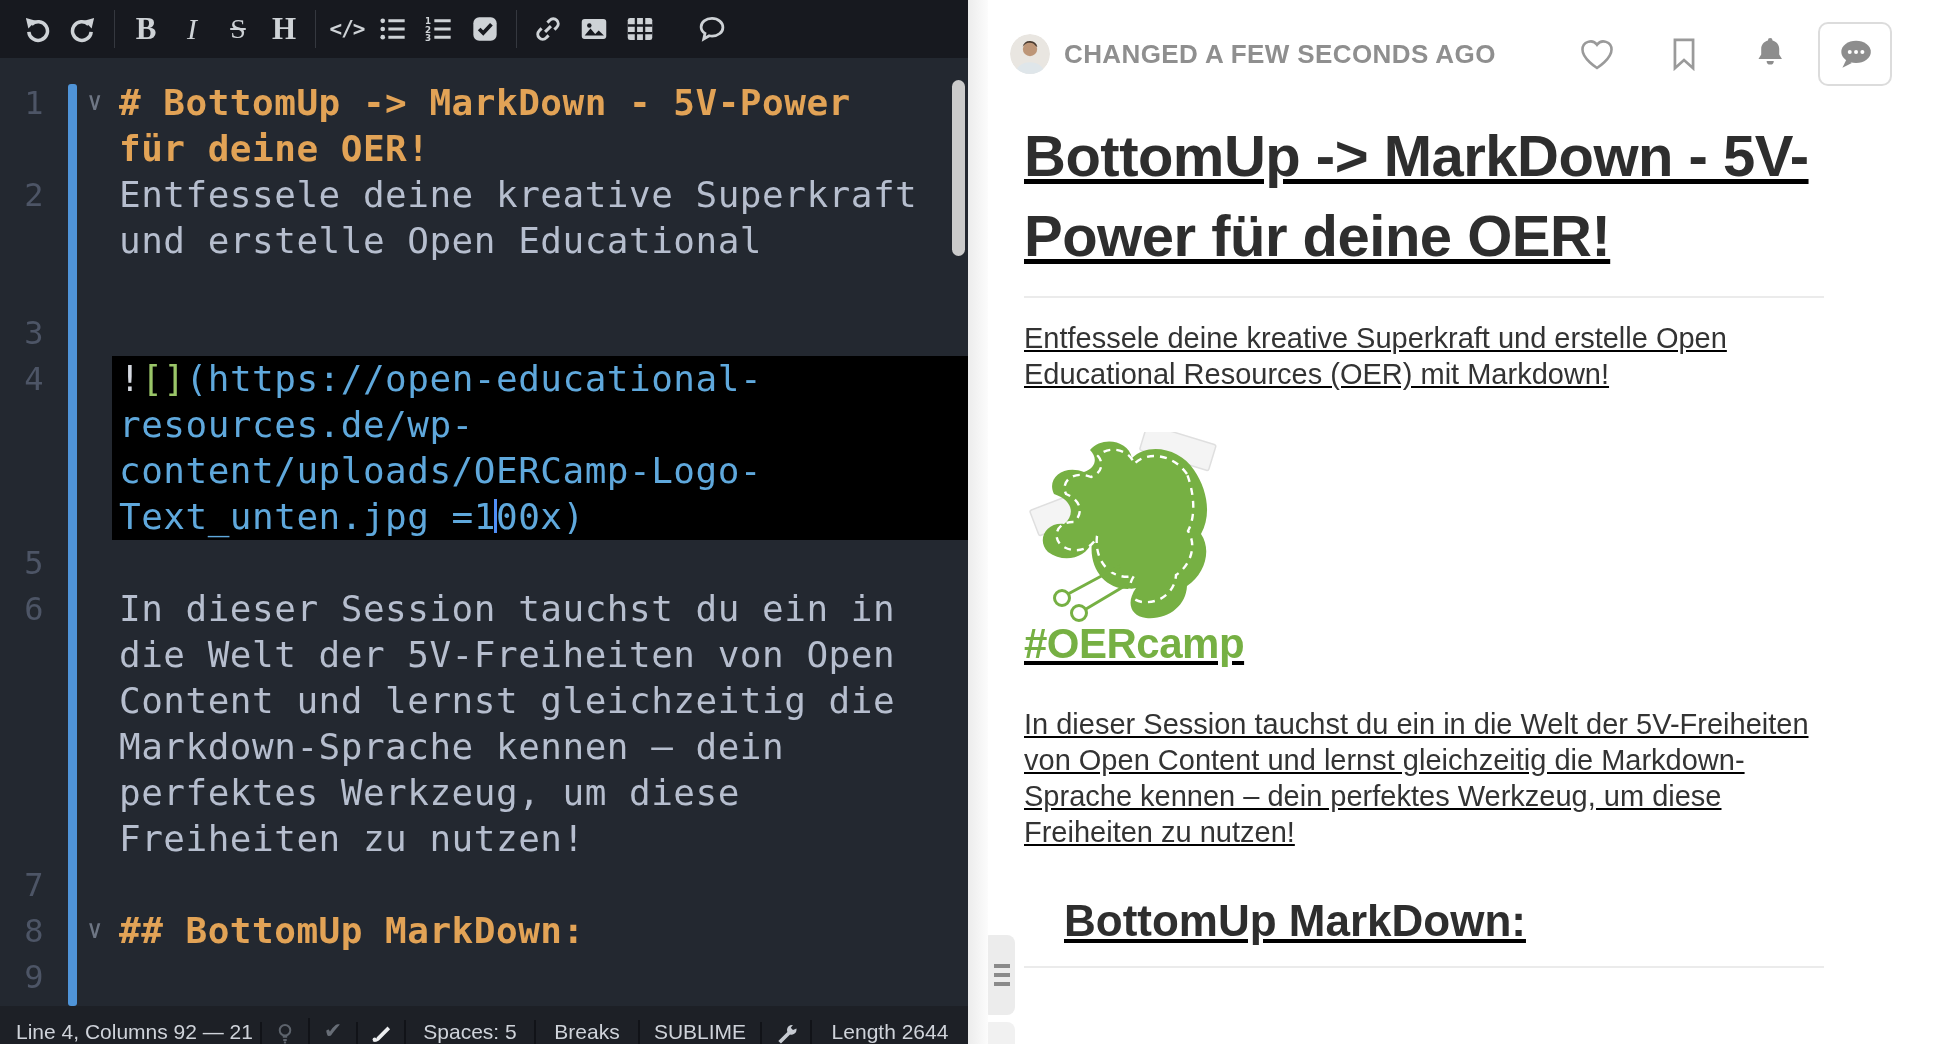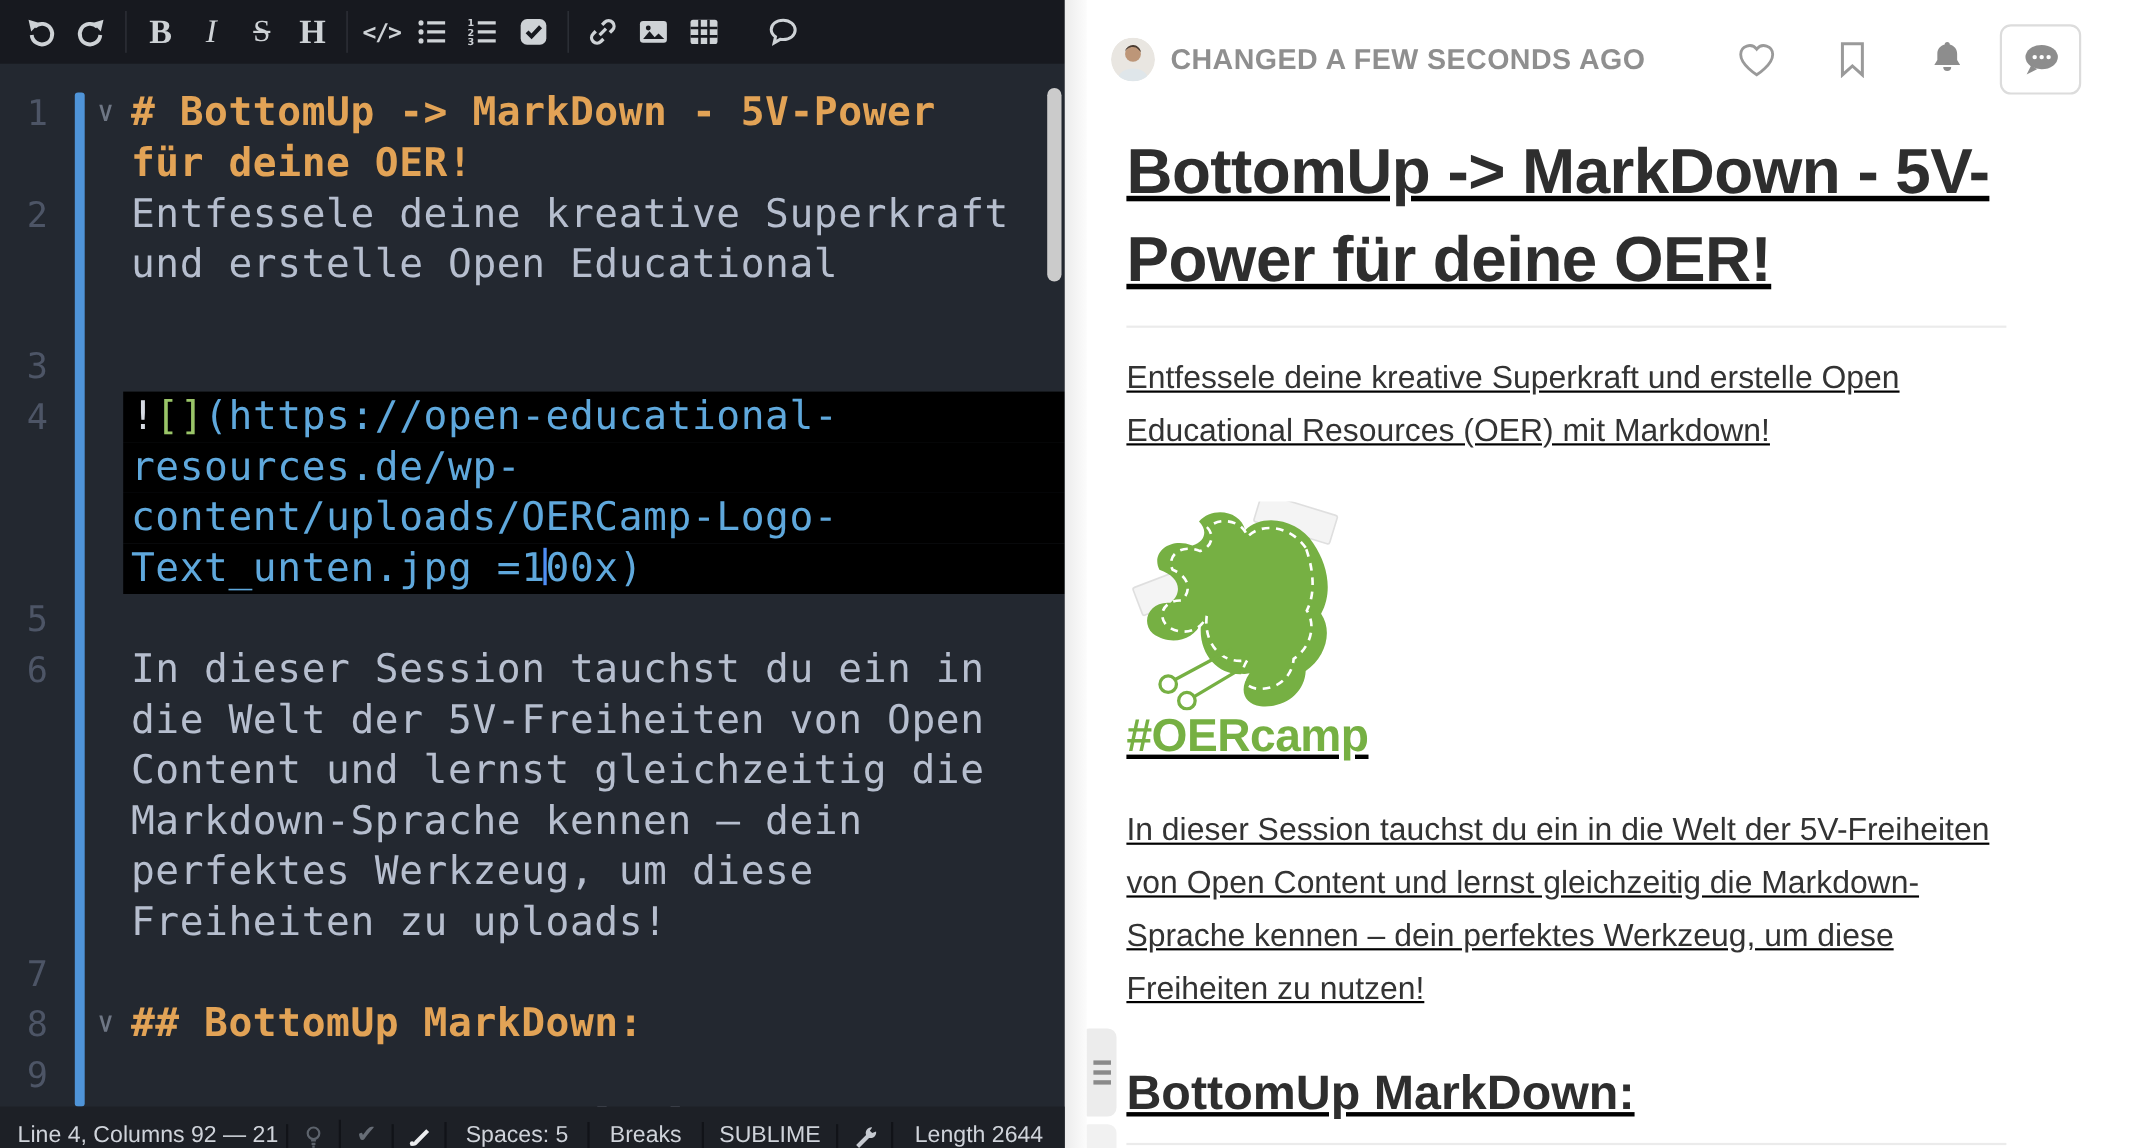--- a/index.html
+++ b/index.html
@@ -62,25 +62,25 @@
   .avatar { width:40px; height:40px; border-radius:50%; overflow:hidden; flex:0 0 auto; }
   .meta-text { margin-left:14px; font-size:26px; font-weight:600; color:#8f8f8f; letter-spacing:0.4px; }
   .header-spacer { flex:1 1 auto; }
   .hicon { display:flex; align-items:center; justify-content:center; cursor:pointer; margin-left:54px; color:#9a9a9a; }
   .comment-btn { margin-left:30px; width:74px; height:64px; border:2px solid #dcdcdc; border-radius:10px;
                  background:#fff; display:flex; align-items:center; justify-content:center; cursor:pointer; }
 
   .doc { margin:0 114px 0 36px; width:800px;text-decoration:underline; }
   .doc h1 { margin-top:42px; font-size:58px; line-height:80px; font-weight:700; color:#2e2e2e; letter-spacing:-0.5px; }
   .hr1 { border:none; border-top:2px solid #ebebeb; margin-top:20px; }
-  .doc p { margin-top:22px; font-size:29px; line-height:48px; color:#333; max-width:788px; }
+  .doc p { margin-top:22px; font-size:29px; line-height:36px; color:#333; max-width:788px; }
   .doc p.p2 { margin-top:38px; }
   .logo-block { margin-top:40px; width:200px; }
   .logo-caption { text-align:center; font-size:42px; font-weight:bold; color:#76b043; margin-top:-6px; letter-spacing:-0.5px; }
-  .doc h2 { margin-top:40px; font-size:44px; line-height:62px; font-weight:700; color:#2e2e2e; }
+  .doc h2 { margin-top:40px; font-size:44px; line-height:62px; font-weight:700; color:#2e2e2e;margin-left:40px; }
   .hr2 { border:none; border-top:2px solid #ebebeb; margin-top:14px; }
 
   .grip { position:absolute; left:-6px; top:935px; width:33px; height:80px; background:#ececec;
           border-radius:8px; cursor:pointer; display:flex; flex-direction:column;
           justify-content:center; align-items:flex-end; padding-right:5px; gap:5px; z-index:6; }
   .grip i { display:block; width:16px; height:4px; background:#8a8a8a; }
   .grip2 { position:absolute; left:-6px; top:1022px; width:33px; height:50px; background:#f1f1f1;
            border-radius:8px; z-index:6; }
 </style>
 </head>
@@ -184,21 +184,21 @@
           <div class="crow active"><span class="ln">4</span><span class="barsp"></span><span class="fold"></span><span class="txt"><span class="seg-bang">!</span><span class="seg-bracket">[]</span><span class="seg-url">(https://open-educational-</span></span></div>
           <div class="crow active"><span class="ln"></span><span class="barsp"></span><span class="fold"></span><span class="txt"><span class="seg-url">resources.de/wp-</span></span></div>
           <div class="crow active"><span class="ln"></span><span class="barsp"></span><span class="fold"></span><span class="txt"><span class="seg-url">content/uploads/OERCamp-Logo-</span></span></div>
           <div class="crow active"><span class="ln"></span><span class="barsp"></span><span class="fold"></span><span class="txt"><span class="seg-url">Text_unten.jpg =1</span><span class="caret"></span><span class="seg-url">00x)</span></span></div>
           <div class="crow"><span class="ln">5</span><span class="barsp"></span><span class="fold"></span><span class="txt"></span></div>
           <div class="crow"><span class="ln">6</span><span class="barsp"></span><span class="fold"></span><span class="txt"><span class="seg-plain">In dieser Session tauchst du ein in</span></span></div>
           <div class="crow"><span class="ln"></span><span class="barsp"></span><span class="fold"></span><span class="txt"><span class="seg-plain">die Welt der 5V-Freiheiten von Open</span></span></div>
           <div class="crow"><span class="ln"></span><span class="barsp"></span><span class="fold"></span><span class="txt"><span class="seg-plain">Content und lernst gleichzeitig die</span></span></div>
           <div class="crow"><span class="ln"></span><span class="barsp"></span><span class="fold"></span><span class="txt"><span class="seg-plain">Markdown-Sprache kennen – dein</span></span></div>
           <div class="crow"><span class="ln"></span><span class="barsp"></span><span class="fold"></span><span class="txt"><span class="seg-plain">perfektes Werkzeug, um diese</span></span></div>
-          <div class="crow"><span class="ln"></span><span class="barsp"></span><span class="fold"></span><span class="txt"><span class="seg-plain">Freiheiten zu uploads!</span></span></div>
+          <div class="crow"><span class="ln"></span><span class="barsp"></span><span class="fold"></span><span class="txt"><span class="seg-plain">Freiheiten zu nutzen!</span></span></div>
           <div class="crow"><span class="ln">7</span><span class="barsp"></span><span class="fold"></span><span class="txt"></span></div>
           <div class="crow"><span class="ln">8</span><span class="barsp"></span><span class="fold"><span>&gt;</span></span><span class="txt"><span class="seg-head">## BottomUp MarkDown:</span></span></div>
           <div class="crow"><span class="ln">9</span><span class="barsp"></span><span class="fold"></span><span class="txt"></span></div>
           <div class="crow"><span class="ln">10</span><span class="barsp"></span><span class="fold"></span><span class="txt"><span class="seg-plain">**Vorgehen &amp; Vervielfältigen**</span></span></div>
         </div>
       <div class="scroll-thumb"></div>
     </div>
 
     <div class="status-bar">
       <div class="sb-cell">Line 4, Columns 92 — 21</div>

